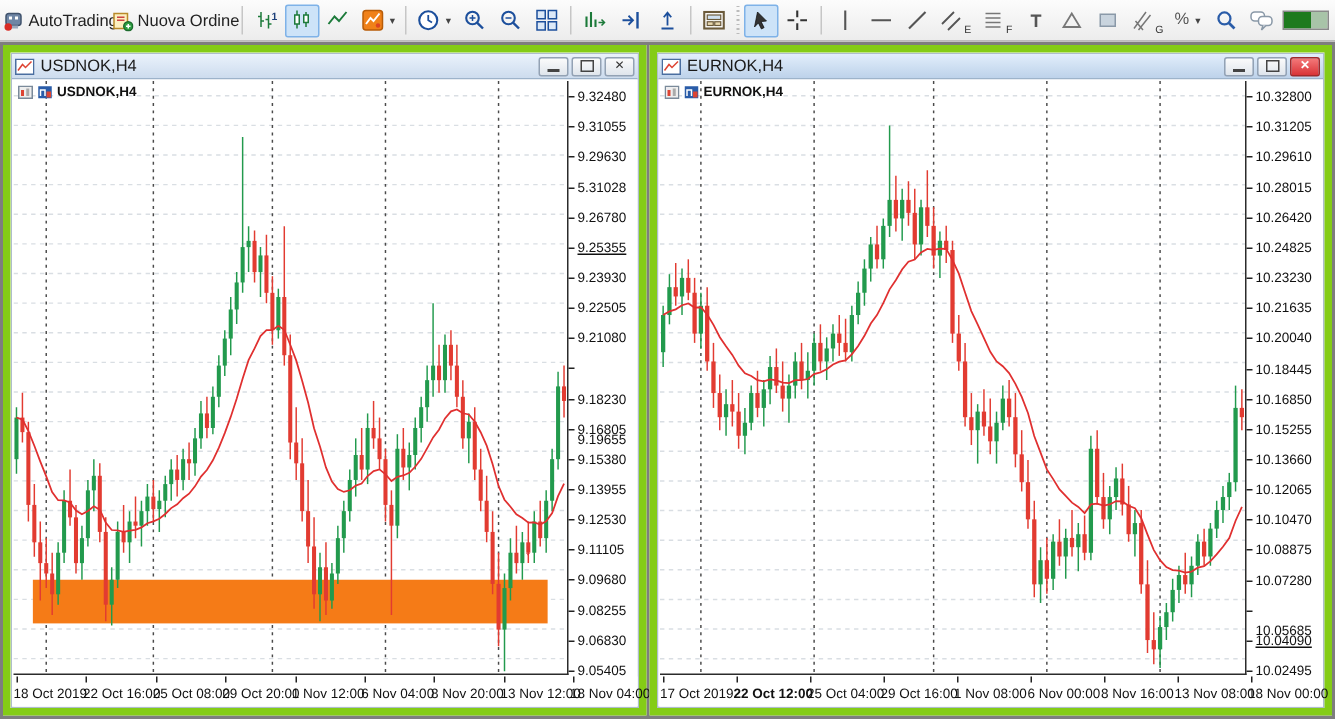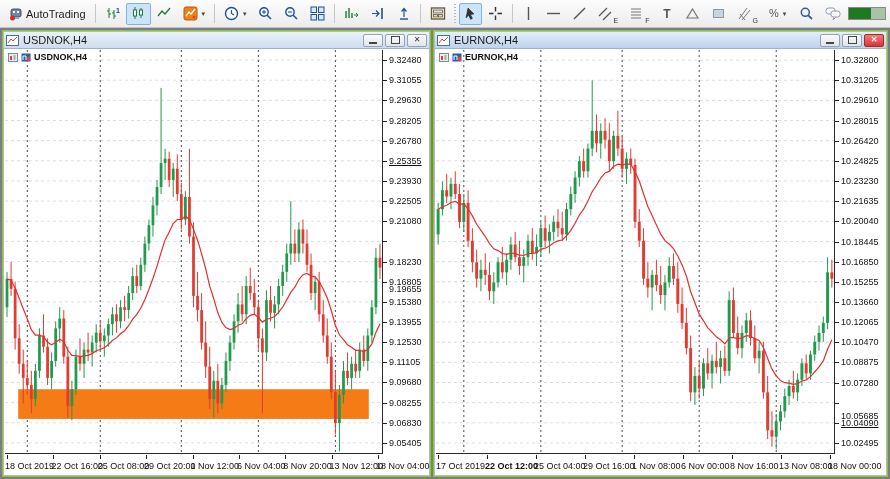--- a/index.html
+++ b/index.html
@@ -25,21 +25,21 @@
   .tgrip{width:4px;height:20px;margin:0 2px;flex:0 0 auto;
     background:repeating-linear-gradient(#bbb 0 1px,transparent 1px 3px);width:2px;}
   .tspring{flex:1;}
   .glyph{font-size:10px;line-height:1;}
   .caret{font-size:7px;color:#444;margin-left:1px;}
   .connbar{width:36px;height:11px;border:1px solid #8a8a8a;background:
     linear-gradient(90deg,#1e7a1e 0 62%,#a8c4a8 62% 100%);}
   
   .win{
     position:absolute;top:30px;height:447px;box-sizing:border-box;
-    border:1px solid #84cc16;background:#fff;
+    border:5px solid #84cc16;background:#fff;
     box-shadow:0 0 0 1px #aebdcb inset;
   }
   #win-left{left:2px;width:429px;}
   #win-right{left:433px;width:455px;}
   .titlebar{
     position:absolute;top:1px;left:1px;right:1px;height:17px;
     display:flex;align-items:center;gap:4px;padding:0 2px;box-sizing:border-box;
     background:linear-gradient(#eaf2fb,#cddcee);
     border-bottom:1px solid #9db3ca;font-size:11px;color:#1a1a1a;
   }
@@ -85,20 +85,33 @@
           <rect x="2" y="2" width="10" height="8" rx="2" fill="#6f86a5" stroke="#40536d"></rect>
           <rect x="4" y="4" width="2" height="2" fill="#fff"></rect>
           <rect x="8" y="4" width="2" height="2" fill="#fff"></rect>
           <rect x="4" y="10" width="6" height="2" fill="#9aa8bc"></rect>
           <circle cx="3.5" cy="11" r="2.5" fill="#d92b24"></circle>
         </svg>
     </span>
     <span>AutoTrading</span>
   </div>
 
+  <div class="tbtn">
+    <span class="ico">
+      <svg width="14" height="14" viewBox="0 0 14 14">
+          <rect x="1" y="2" width="9" height="10" fill="#fdf0c0" stroke="#b98a2a"></rect>
+          <rect x="3" y="4" width="5" height="1" fill="#c44"></rect>
+          <rect x="3" y="6" width="5" height="1" fill="#c44"></rect>
+          <circle cx="10.5" cy="10.5" r="3" fill="#2ea043" stroke="#1c6b2d"></circle>
+          <rect x="9" y="10" width="3" height="1" fill="#fff"></rect>
+          <rect x="10" y="9" width="1" height="3" fill="#fff"></rect>
+        </svg>
+    </span>
+    <span>Nuova Ordine</span>
+  </div>
 
   <div class="tsep"></div>
 
   <div class="tbtn">
     <span class="ico">
       <svg width="15" height="15" viewBox="0 0 15 15">
           <path d="M4 2v10M2 5h2M4 8h2M9 4v9M7 7h2M9 10h2" stroke="#1c7a3a" fill="none"></path>
           <text x="11" y="7" font-size="7" fill="#1c3f7a" font-weight="bold">1</text>
         </svg>
     </span>
@@ -574,21 +587,21 @@
         </svg>
       </div>
     <div class="paxis" style="width:46px;">
         <div class="ptick" style="top: 10px;"></div>
         <div class="plabel" style="top: 10px;">9.32480</div>
         <div class="ptick" style="top: 30.2px;"></div>
         <div class="plabel" style="top: 30.2px;">9.31055</div>
         <div class="ptick" style="top: 50.3px;"></div>
         <div class="plabel" style="top: 50.3px;">9.29630</div>
         <div class="ptick" style="top: 70.5px;"></div>
-        <div class="plabel" style="top: 70.5px;">9.28205</div>
+        <div class="plabel" style="top: 70.5px;">5.31028</div>
         <div class="ptick" style="top: 90.6px;"></div>
         <div class="plabel" style="top: 90.6px;">9.26780</div>
         <div class="ptick" style="top: 110.8px;"></div>
         <div class="plabel" style="top: 110.8px; text-decoration: underline;">9.25355</div>
         <div class="ptick" style="top: 130.9px;"></div>
         <div class="plabel" style="top: 130.9px;">9.23930</div>
         <div class="ptick" style="top: 151.1px;"></div>
         <div class="plabel" style="top: 151.1px;">9.22505</div>
         <div class="ptick" style="top: 171.2px;"></div>
         <div class="plabel" style="top: 171.2px;">9.21080</div>

